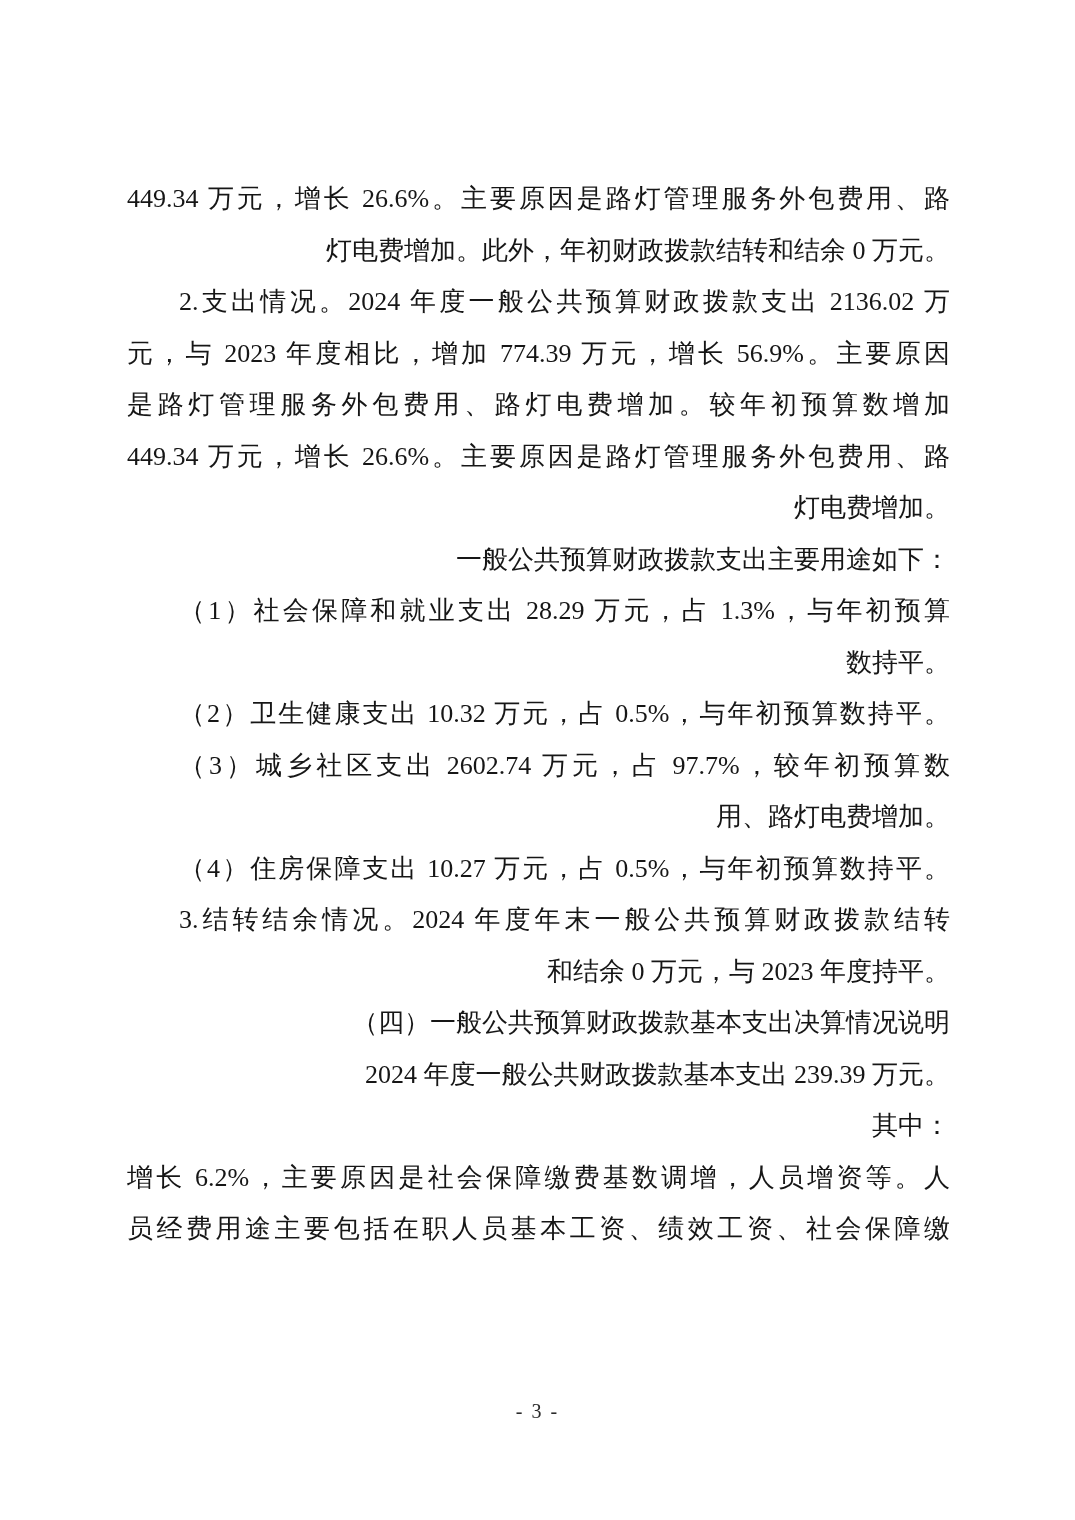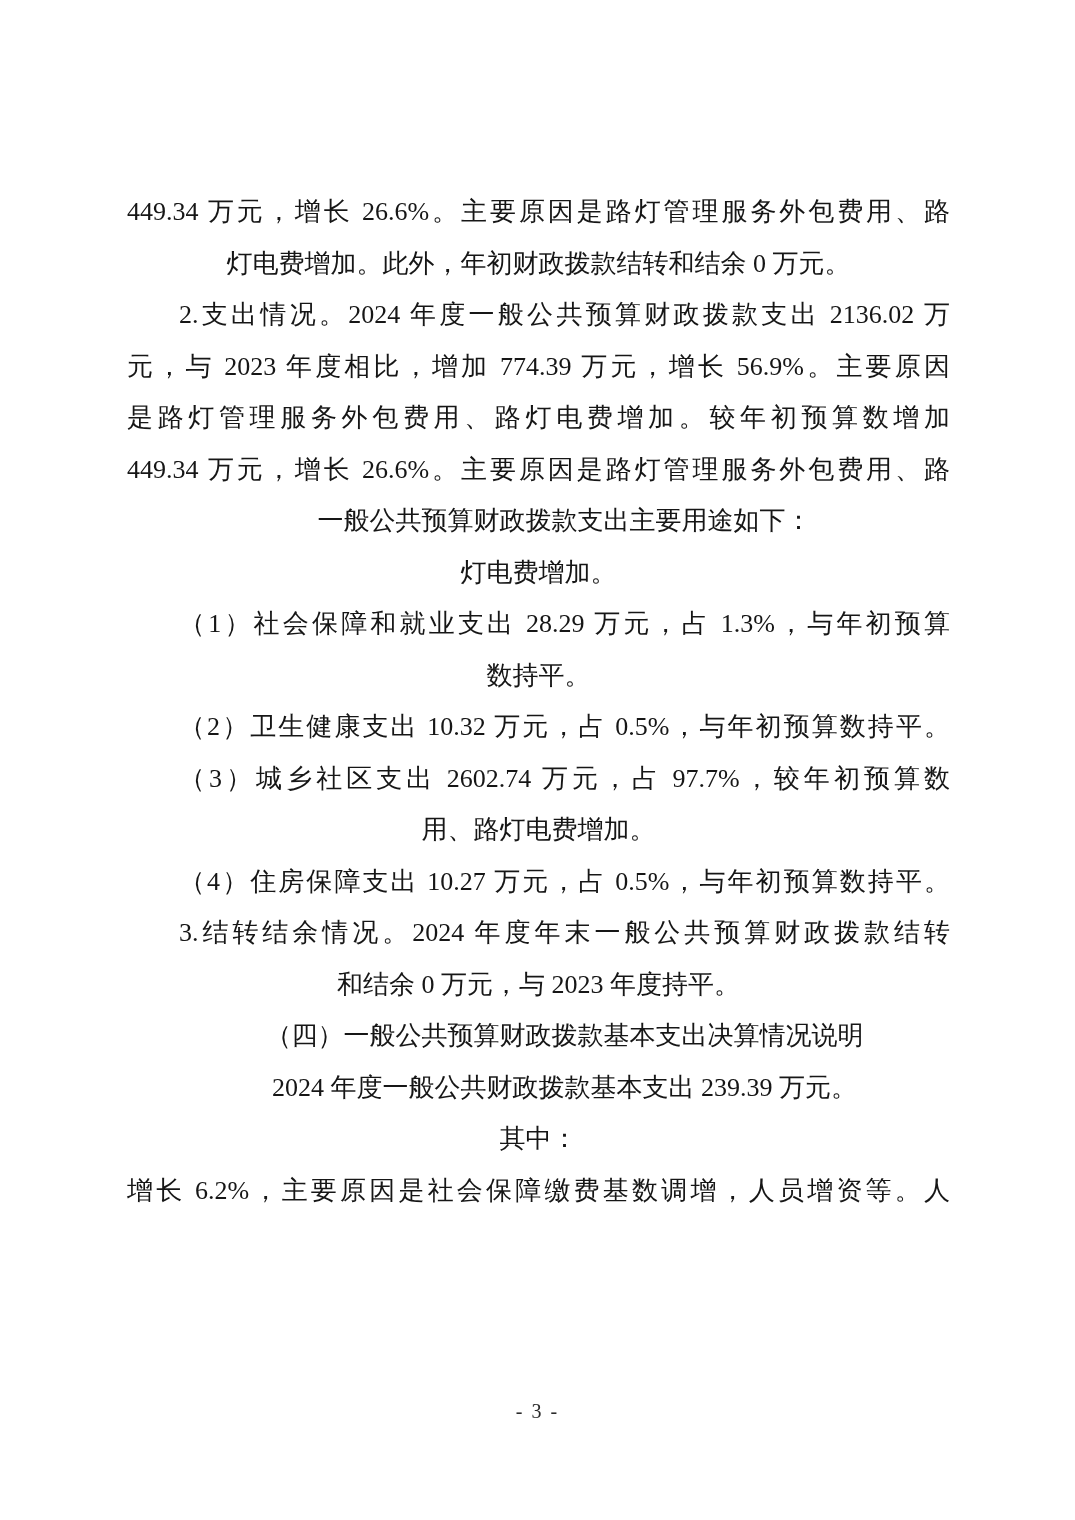--- a/index.html
+++ b/index.html
@@ -10,30 +10,30 @@
   .page {
     position: relative;
     width: 1075px;
     height: 1520px;
     background: #ffffff;
     overflow: hidden;
   }
   .content {
     position: absolute;
     left: 127px;
-    top: 186px;
+    top: 173px;
     width: 823px;
   }
   .line {
     font-size: 26px;
     line-height: 51.5px;
     height: 51.5px;
     color: #161616;
     white-space: nowrap;
-    text-align: center;
+    text-align: right;
   }
   
   .j {
     white-space: normal;
     text-align: justify;
     text-align-last: justify;
   }
   
   .ind { text-indent: 2em; }
   .bold { font-weight: 400; }
@@ -52,29 +52,30 @@
 <body>
 
 <div class="page">
   <div class="content">
     <div class="line j">449.34 万元，增长 26.6%。主要原因是路灯管理服务外包费用、路</div>
     <div class="line">灯电费增加。此外，年初财政拨款结转和结余 0 万元。</div>
     <div class="line ind j">2.支出情况。2024 年度一般公共预算财政拨款支出 2136.02 万</div>
     <div class="line j">元，与 2023 年度相比，增加 774.39 万元，增长 56.9%。主要原因</div>
     <div class="line j">是路灯管理服务外包费用、路灯电费增加。较年初预算数增加</div>
     <div class="line j">449.34 万元，增长 26.6%。主要原因是路灯管理服务外包费用、路</div>
+    <div class="line">灯电费增加。</div>
     <div class="line ind">一般公共预算财政拨款支出主要用途如下：</div>
-    <div class="line">灯电费增加。</div>
     <div class="line ind j">（1）社会保障和就业支出 28.29 万元，占 1.3%，与年初预算</div>
     <div class="line">数持平。</div>
     <div class="line ind j">（2）卫生健康支出 10.32 万元，占 0.5%，与年初预算数持平。</div>
     <div class="line ind j">（3）城乡社区支出 2602.74 万元，占 97.7%，较年初预算数</div>
     <div class="line">用、路灯电费增加。</div>
     <div class="line ind j">（4）住房保障支出 10.27 万元，占 0.5%，与年初预算数持平。</div>
     <div class="line ind j">3.结转结余情况。2024 年度年末一般公共预算财政拨款结转</div>
     <div class="line">和结余 0 万元，与 2023 年度持平。</div>
     <div class="line ind bold">（四）一般公共预算财政拨款基本支出决算情况说明</div>
     <div class="line ind">2024 年度一般公共财政拨款基本支出 239.39 万元。</div>
     <div class="line">其中：</div>
     <div class="line j">增长 6.2%，主要原因是社会保障缴费基数调增，人员增资等。人</div>
+    <div class="line j">员经费用途主要包括在职人员基本工资、绩效工资、社会保障缴</div>
   </div>
   <div class="footer">- 3 -</div>
 </div>
 
 </body></html>

